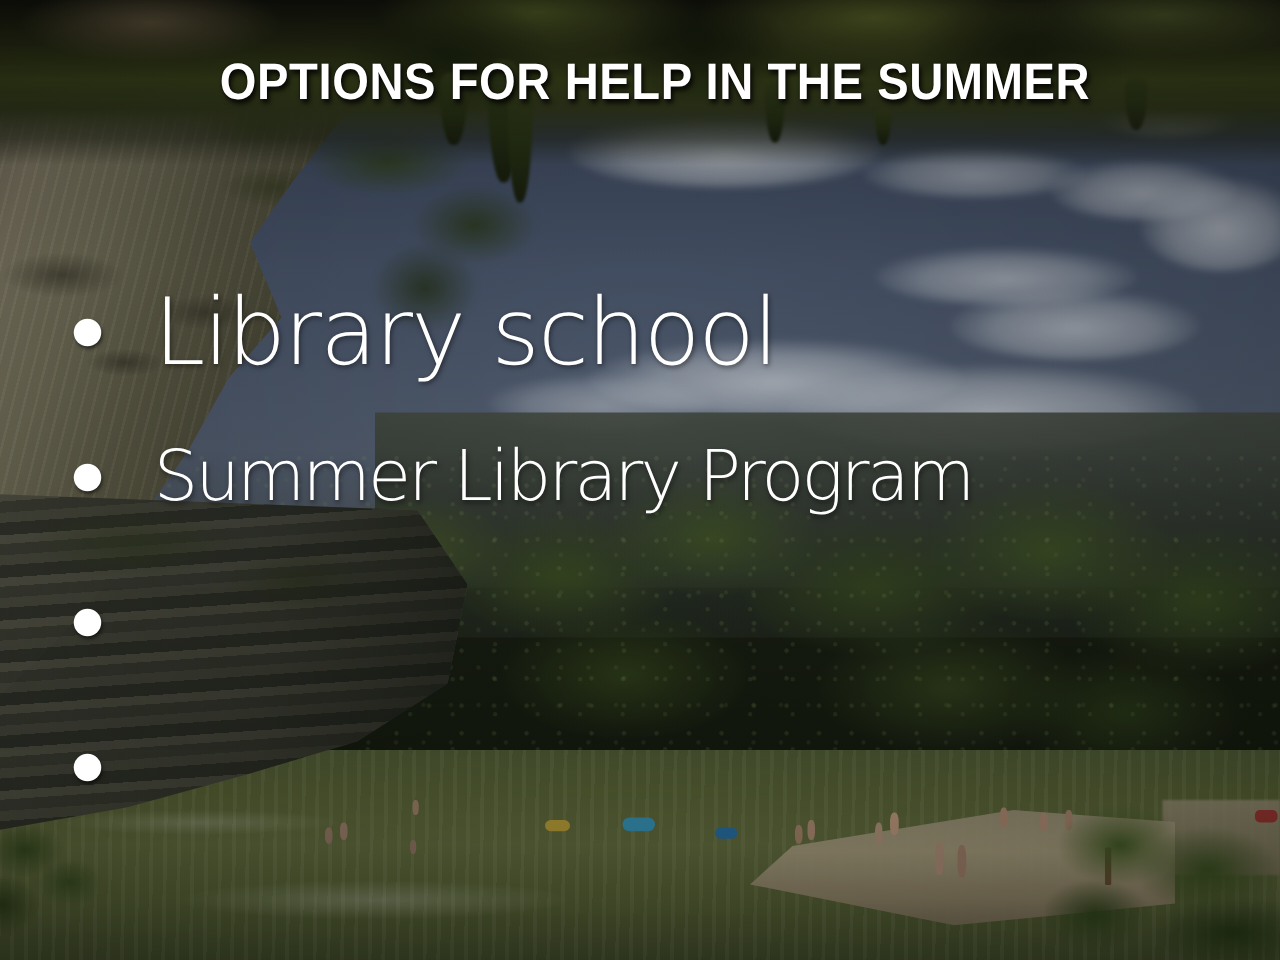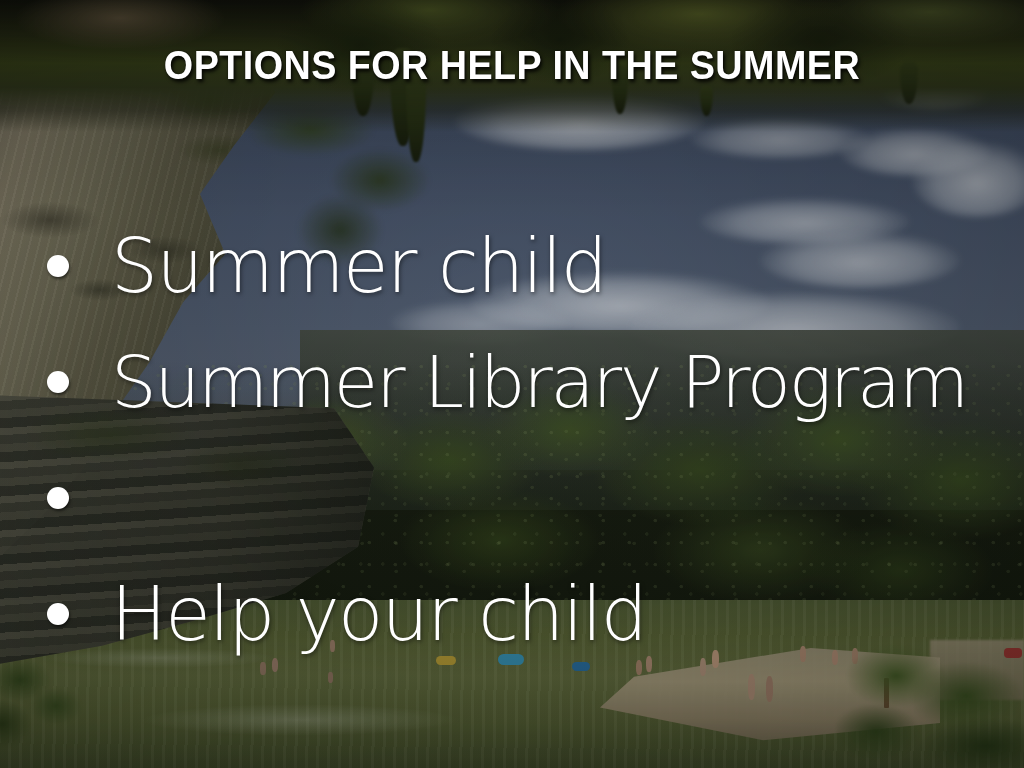--- a/index.html
+++ b/index.html
@@ -226,21 +226,21 @@
 
   
   .vignette {
     position: absolute; inset: 0;
     background:
       radial-gradient(ellipse 70% 70% at 50% 45%, rgba(0,0,0,.05) 0%, rgba(0,0,0,.28) 100%),
       linear-gradient(to bottom, rgba(0,0,0,.30) 0%, rgba(0,0,0,.14) 28%, rgba(0,0,0,.12) 62%, rgba(0,0,0,.22) 100%);
   }
 
   
-  .content { position: absolute; inset: 0; }
+  .content { position: absolute; inset: 0; margin-left: 12px; }
 
   #title {
     position: absolute;
     left: 0; top: 44px; width: 1024px;
     text-align: center;
     color: #ffffff;
     font-family: "Liberation Sans Narrow", "Liberation Sans", sans-serif;
     font-weight: 700;
     font-size: 41px;
     letter-spacing: .5px;
@@ -277,21 +277,21 @@
     color: #ffffff;
     font-family: "DejaVu Sans", sans-serif;
     font-weight: 300;
     font-size: 74px;
     line-height: 1;
     letter-spacing: -1.5px;
     white-space: nowrap;
     text-shadow: 1px 2px 4px rgba(0,0,0,.5);
   }
   
-  #bullets li:nth-child(2) .btext { font-size: 72px; letter-spacing: -2.2px; }
+  #bullets li:nth-child(2) .btext { font-size: 56px; letter-spacing: -2.2px; }
 </style>
 </head>
 <body>
 
 <div id="slide">
 
   <div class="bg">
     <div class="sky"></div>
 
     <div class="cloud c1"></div>
@@ -356,33 +356,32 @@
   </div>
 
   <div class="content">
 
     <div id="title">OPTIONS FOR HELP IN THE SUMMER</div>
 
     <ul id="bullets">
 
       <li>
         <span class="dot"></span>
-        <span class="btext">Summer child</span>
+        <span class="btext">Library school</span>
       </li>
 
       <li>
         <span class="dot"></span>
         <span class="btext">Summer Library Program</span>
       </li>
 
       <li>
         <span class="dot"></span>
       </li>
 
 
       <li>
         <span class="dot"></span>
-        <span class="btext">Help your child</span>
       </li>
 
     </ul>
   </div>
 </div>
 
 </body></html>

